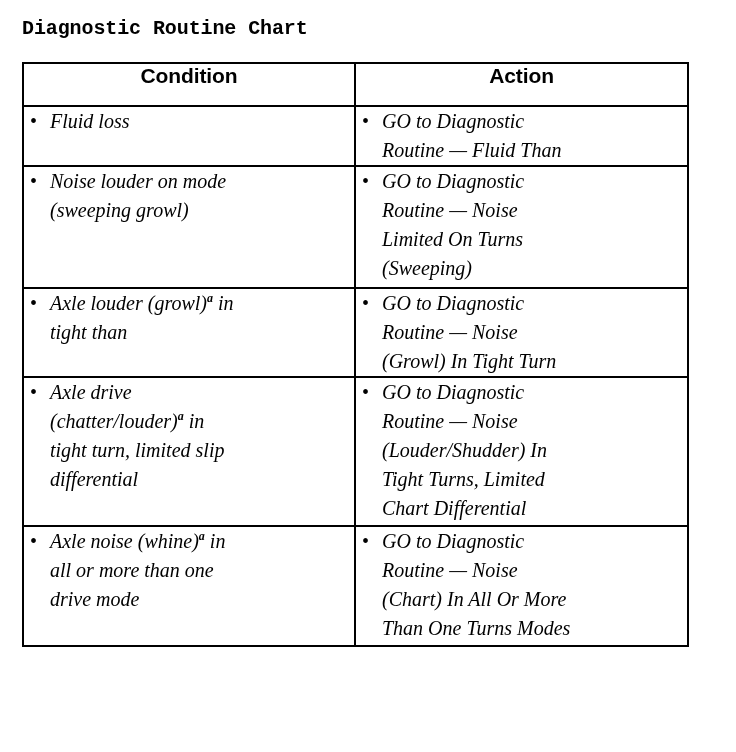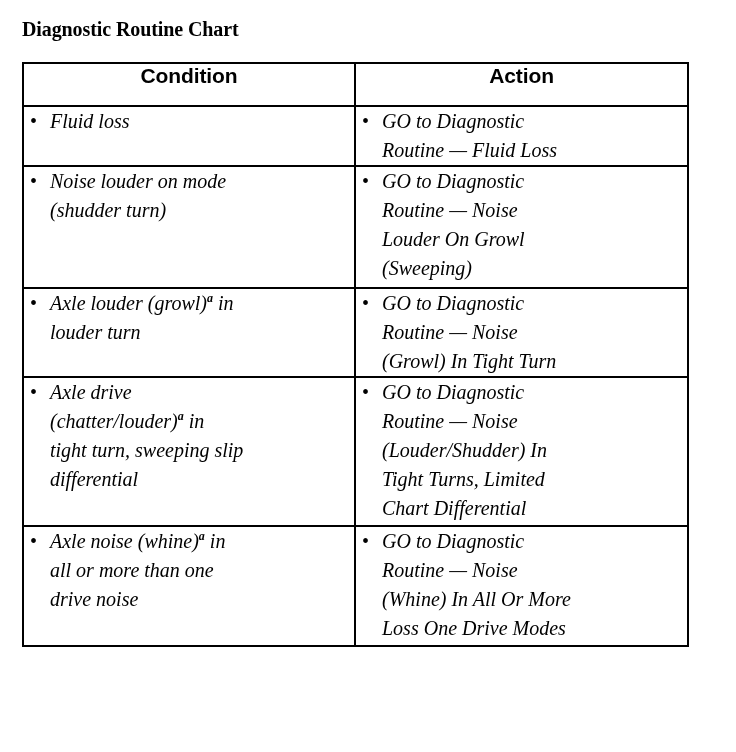--- a/index.html
+++ b/index.html
@@ -14,21 +14,21 @@
     overflow: hidden;
     font-family: "Liberation Serif", "DejaVu Serif", serif;
     color: #000000;
     -webkit-font-smoothing: none;
   }
 
   #page-title {
     position: absolute;
     left: 22px;
     top: 16px;
-    font-family: Liberation Serif, serif;
+    font-family: Liberation Mono, monospace;
     font-weight: bold;
     font-size: 20px;
     line-height: 26px;
     letter-spacing: -0.1px;
     white-space: nowrap;
     text-align: center;
   }
 
   #chart-table {
     position: absolute;
@@ -123,56 +123,56 @@
           <span class="bullet-lines">
             <span class="ln">Fluid loss</span>
           </span>
         </div>
       </td>
       <td class="body-cell">
         <div class="bullet-item">
           <span class="bullet-dot">•</span>
           <span class="bullet-lines">
             <span class="ln">GO to Diagnostic</span>
-            <span class="ln">Routine — Fluid Loss</span>
+            <span class="ln">Routine — Fluid Than</span>
           </span>
         </div>
       </td>
     </tr>
 
     <tr class="row-h2">
       <td class="body-cell">
         <div class="bullet-item">
           <span class="bullet-dot">•</span>
           <span class="bullet-lines">
             <span class="ln">Noise louder on mode</span>
-            <span class="ln">(shudder turn)</span>
-          </span>
-        </div>
-      </td>
-      <td class="body-cell">
-        <div class="bullet-item">
-          <span class="bullet-dot">•</span>
-          <span class="bullet-lines">
-            <span class="ln">GO to Diagnostic</span>
-            <span class="ln">Routine — Noise</span>
-            <span class="ln">Louder On Growl</span>
+            <span class="ln">(sweeping growl)</span>
+          </span>
+        </div>
+      </td>
+      <td class="body-cell">
+        <div class="bullet-item">
+          <span class="bullet-dot">•</span>
+          <span class="bullet-lines">
+            <span class="ln">GO to Diagnostic</span>
+            <span class="ln">Routine — Noise</span>
+            <span class="ln">Limited On Turns</span>
             <span class="ln">(Sweeping)</span>
           </span>
         </div>
       </td>
     </tr>
 
     <tr class="row-h3">
       <td class="body-cell">
         <div class="bullet-item">
           <span class="bullet-dot">•</span>
           <span class="bullet-lines">
             <span class="ln"><span>Axle louder (growl)</span><span class="sup-note">a</span><span> in</span></span>
-            <span class="ln">louder turn</span>
+            <span class="ln">tight than</span>
           </span>
         </div>
       </td>
       <td class="body-cell">
         <div class="bullet-item">
           <span class="bullet-dot">•</span>
           <span class="bullet-lines">
             <span class="ln">GO to Diagnostic</span>
             <span class="ln">Routine — Noise</span>
             <span class="ln">(Growl) In Tight Turn</span>
@@ -181,21 +181,21 @@
       </td>
     </tr>
 
     <tr class="row-h4">
       <td class="body-cell">
         <div class="bullet-item">
           <span class="bullet-dot">•</span>
           <span class="bullet-lines">
             <span class="ln">Axle drive</span>
             <span class="ln"><span>(chatter/louder)</span><span class="sup-note">a</span><span> in</span></span>
-            <span class="ln">tight turn, sweeping slip</span>
+            <span class="ln">tight turn, limited slip</span>
             <span class="ln">differential</span>
           </span>
         </div>
       </td>
       <td class="body-cell">
         <div class="bullet-item">
           <span class="bullet-dot">•</span>
           <span class="bullet-lines">
             <span class="ln">GO to Diagnostic</span>
             <span class="ln">Routine — Noise</span>
@@ -207,31 +207,31 @@
       </td>
     </tr>
 
     <tr class="row-h5">
       <td class="body-cell">
         <div class="bullet-item">
           <span class="bullet-dot">•</span>
           <span class="bullet-lines">
             <span class="ln"><span>Axle noise (whine)</span><span class="sup-note">a</span><span> in</span></span>
             <span class="ln">all or more than one</span>
-            <span class="ln">drive noise</span>
-          </span>
-        </div>
-      </td>
-      <td class="body-cell">
-        <div class="bullet-item">
-          <span class="bullet-dot">•</span>
-          <span class="bullet-lines">
-            <span class="ln">GO to Diagnostic</span>
-            <span class="ln">Routine — Noise</span>
-            <span class="ln">(Whine) In All Or More</span>
-            <span class="ln">Loss One Drive Modes</span>
+            <span class="ln">drive mode</span>
+          </span>
+        </div>
+      </td>
+      <td class="body-cell">
+        <div class="bullet-item">
+          <span class="bullet-dot">•</span>
+          <span class="bullet-lines">
+            <span class="ln">GO to Diagnostic</span>
+            <span class="ln">Routine — Noise</span>
+            <span class="ln">(Chart) In All Or More</span>
+            <span class="ln">Than One Turns Modes</span>
           </span>
         </div>
       </td>
     </tr>
 
   </tbody>
 </table>
 
 </body></html>

